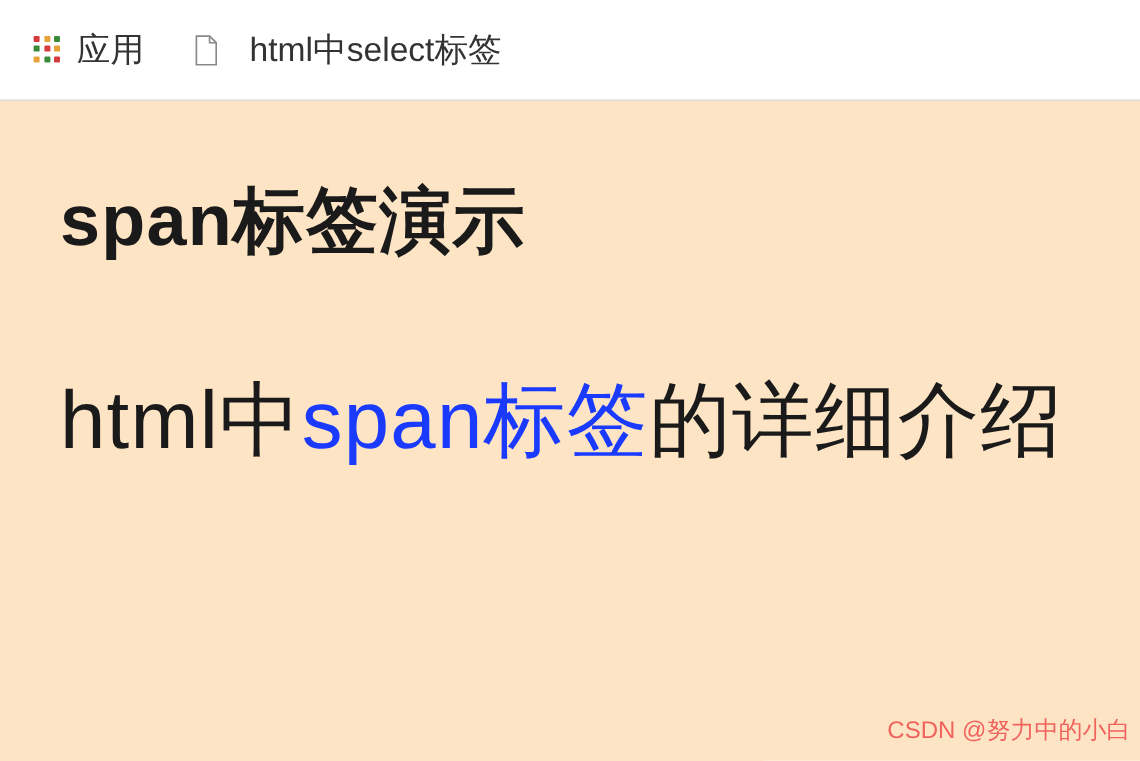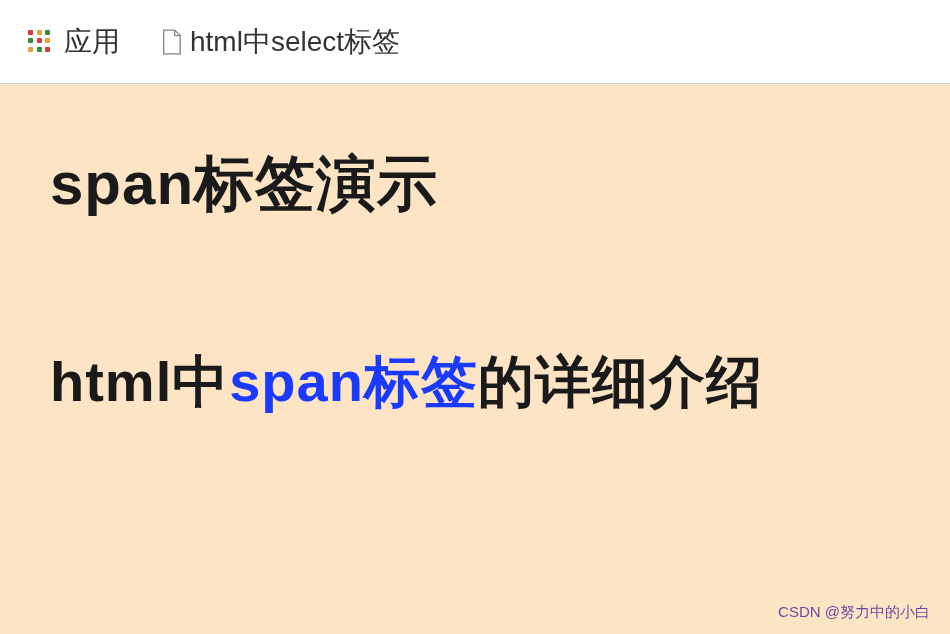--- a/index.html
+++ b/index.html
@@ -53,21 +53,21 @@
     .apps-icon .dot:nth-child(7) { background: #e8a23a; }
     .apps-icon .dot:nth-child(8) { background: #3a8a3a; }
     .apps-icon .dot:nth-child(9) { background: #d83b3b; }
     .apps-label {
       font-size: 28px;
       color: #333333;
     }
     .bookmark-item {
       display: flex;
       align-items: center;
-      gap: 8px;
+      gap: 26px;
       cursor: pointer;
       padding: 4px 8px;
     }
     .file-icon {
       width: 22px;
       height: 28px;
       display: flex;
       align-items: center;
       justify-content: center;
     }
@@ -81,38 +81,38 @@
     }
     .page-content {
       background: #fce4c4;
       height: calc(634px - 76px);
       padding: 60px 50px;
     }
     .heading {
       font-size: 60px;
       font-weight: bold;
       color: #1a1a1a;
-      margin-bottom: 120px;
+      margin-bottom: 80px;
       letter-spacing: 1px;
     }
     .paragraph {
-      font-size: 56px;
+      font-size: 68px;
       color: #1a1a1a;
       letter-spacing: 1px;
-      font-weight: 700;
+      font-weight: 400;
     }
     .highlight {
       color: #1a3bff;
     }
     .watermark {
       position: absolute;
       bottom: 12px;
-      right: 20px;
-      font-size: 15px;
-      color: #4c1d95;
+      right: 8px;
+      font-size: 20px;
+      color: #ef4444;
       opacity: 0.8;
     }
   </style>
 </head>
 <body>
 
 <div class="bookmark-bar">
   <div class="apps-button">
     <div class="apps-icon">
       <div class="dot"></div>

